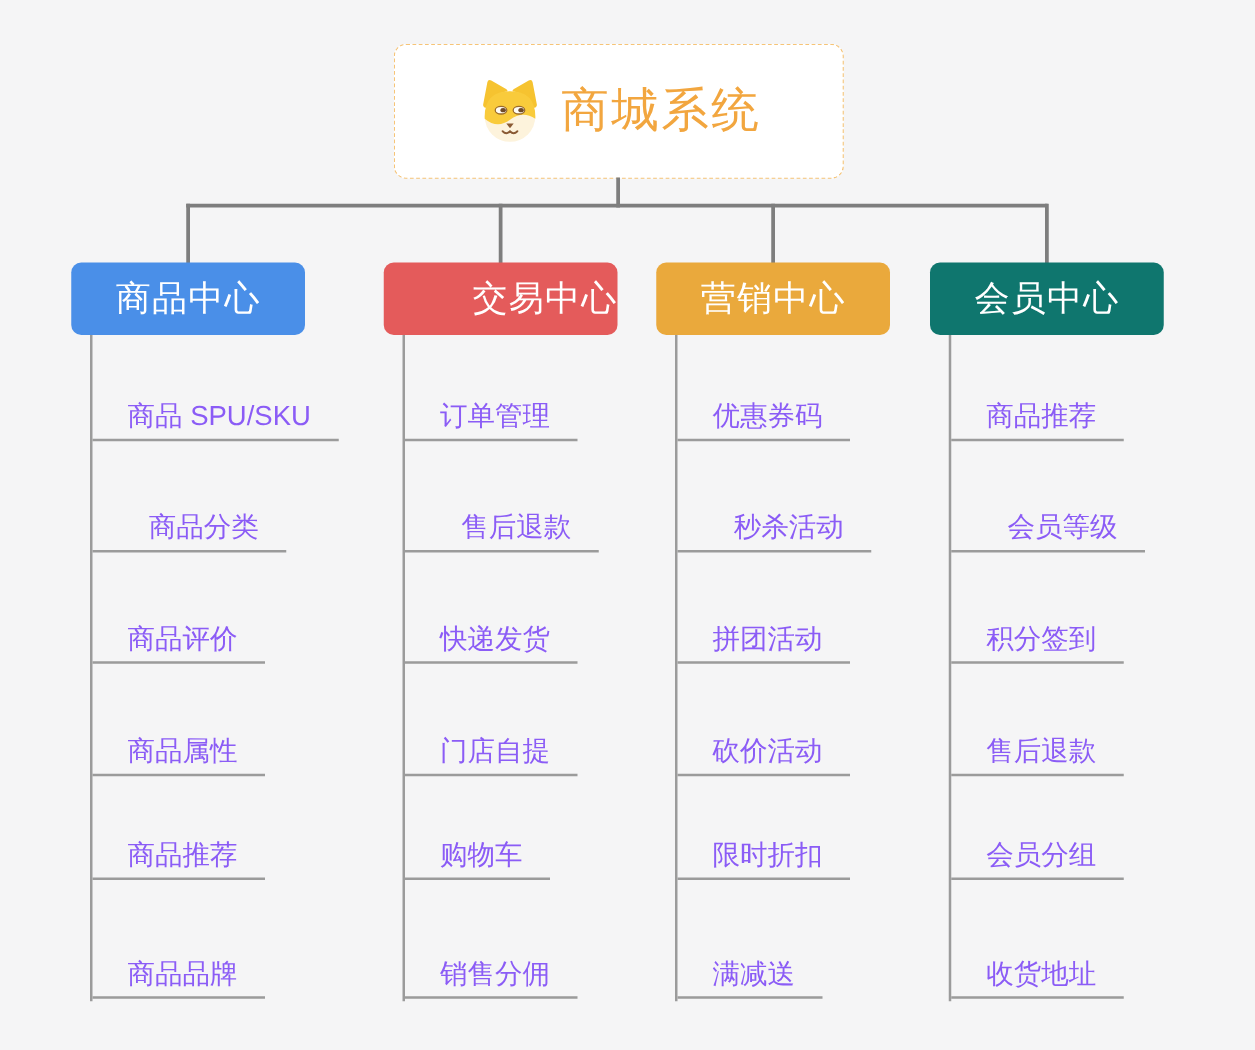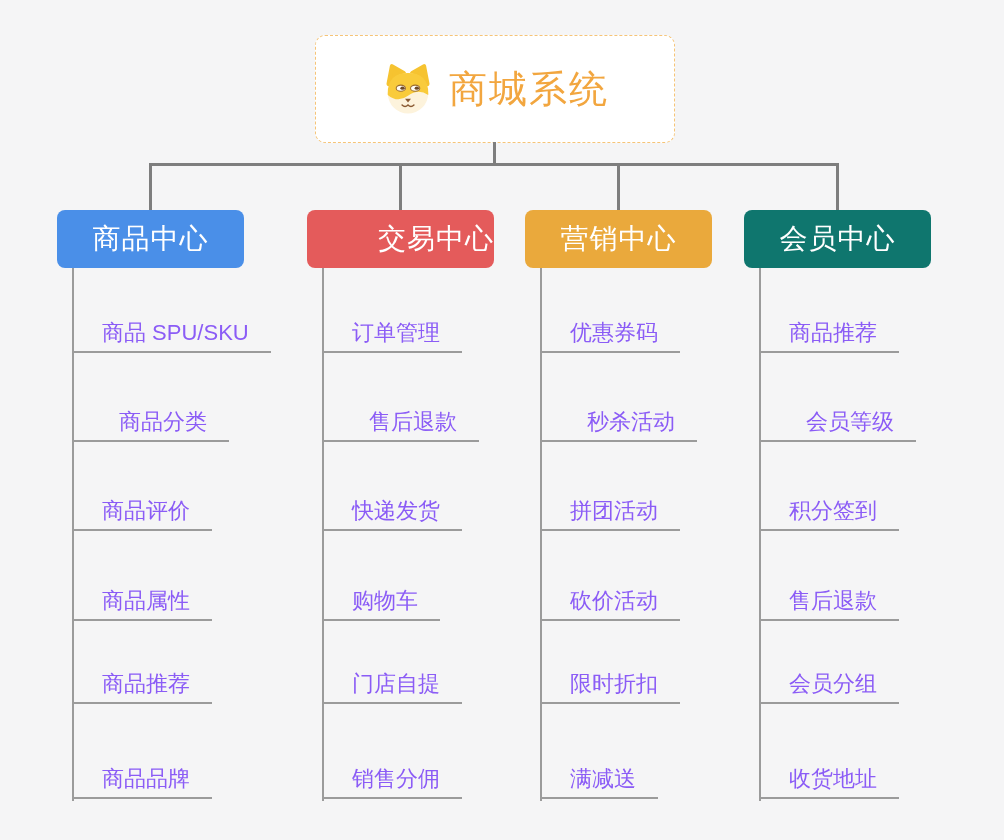--- a/index.html
+++ b/index.html
@@ -110,22 +110,22 @@
     <div class="item">商品分类</div>
     <div class="item">商品评价</div>
     <div class="item">商品属性</div>
     <div class="item">商品推荐</div>
     <div class="item">商品品牌</div>
   </div>
   <div class="col c1">
     <div class="item">订单管理</div>
     <div class="item">售后退款</div>
     <div class="item">快递发货</div>
+    <div class="item">门店自提</div>
     <div class="item">购物车</div>
-    <div class="item">门店自提</div>
     <div class="item">销售分佣</div>
   </div>
   <div class="col c2">
     <div class="item">优惠券码</div>
     <div class="item">秒杀活动</div>
     <div class="item">拼团活动</div>
     <div class="item">砍价活动</div>
     <div class="item">限时折扣</div>
     <div class="item">满减送</div>
   </div>

